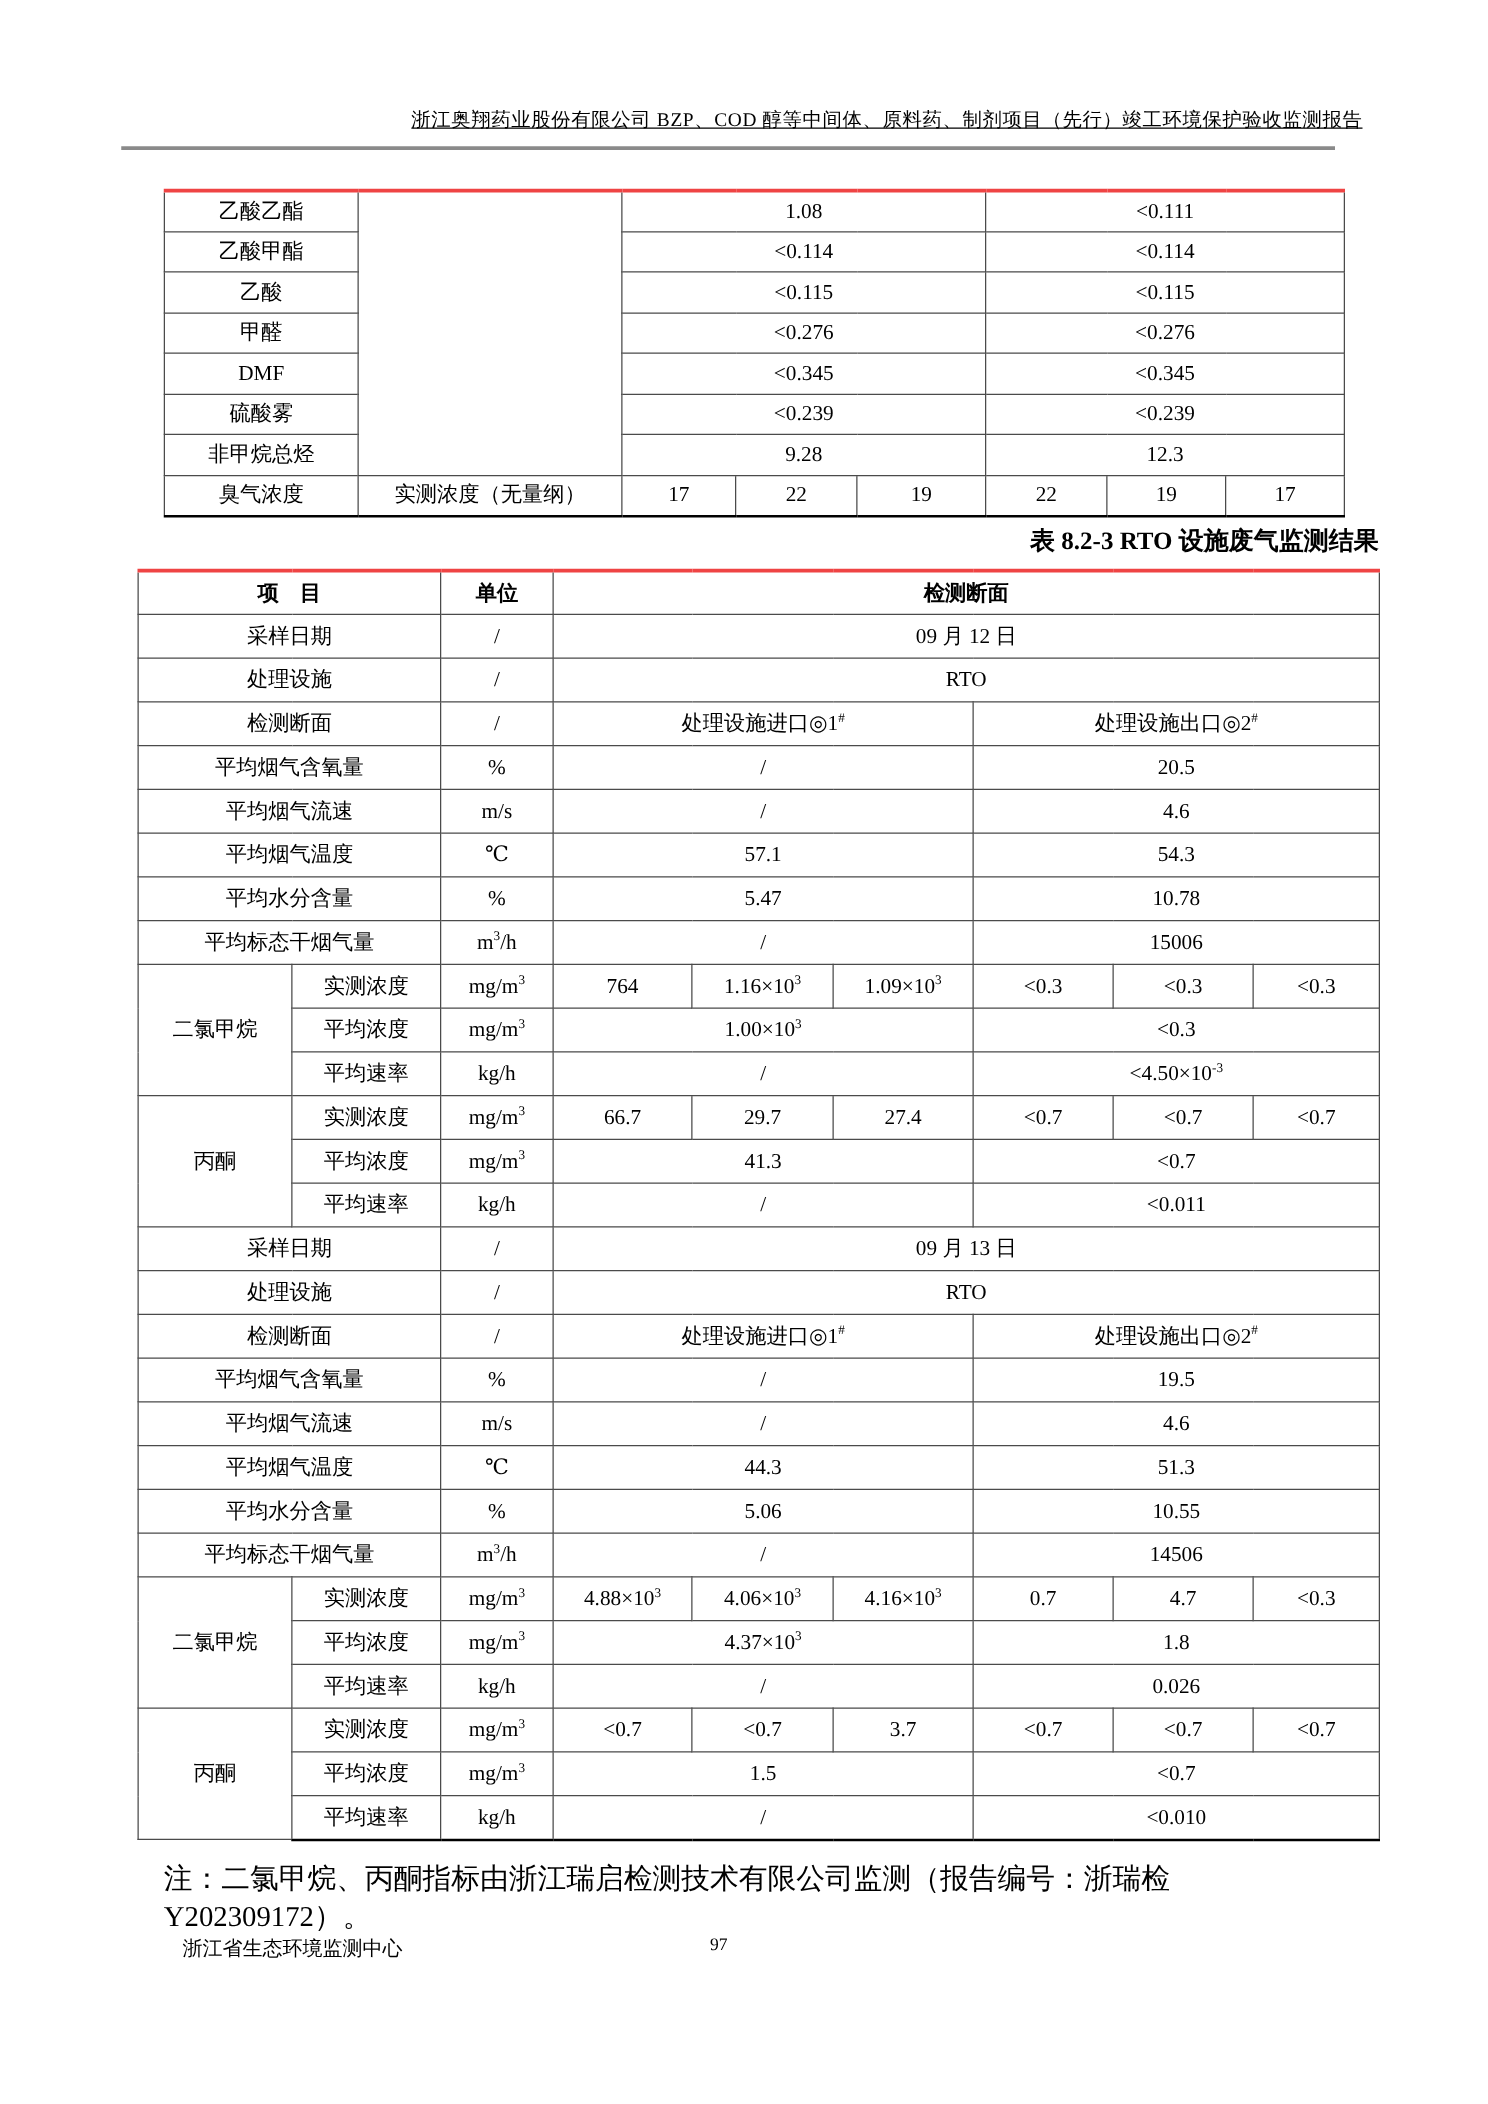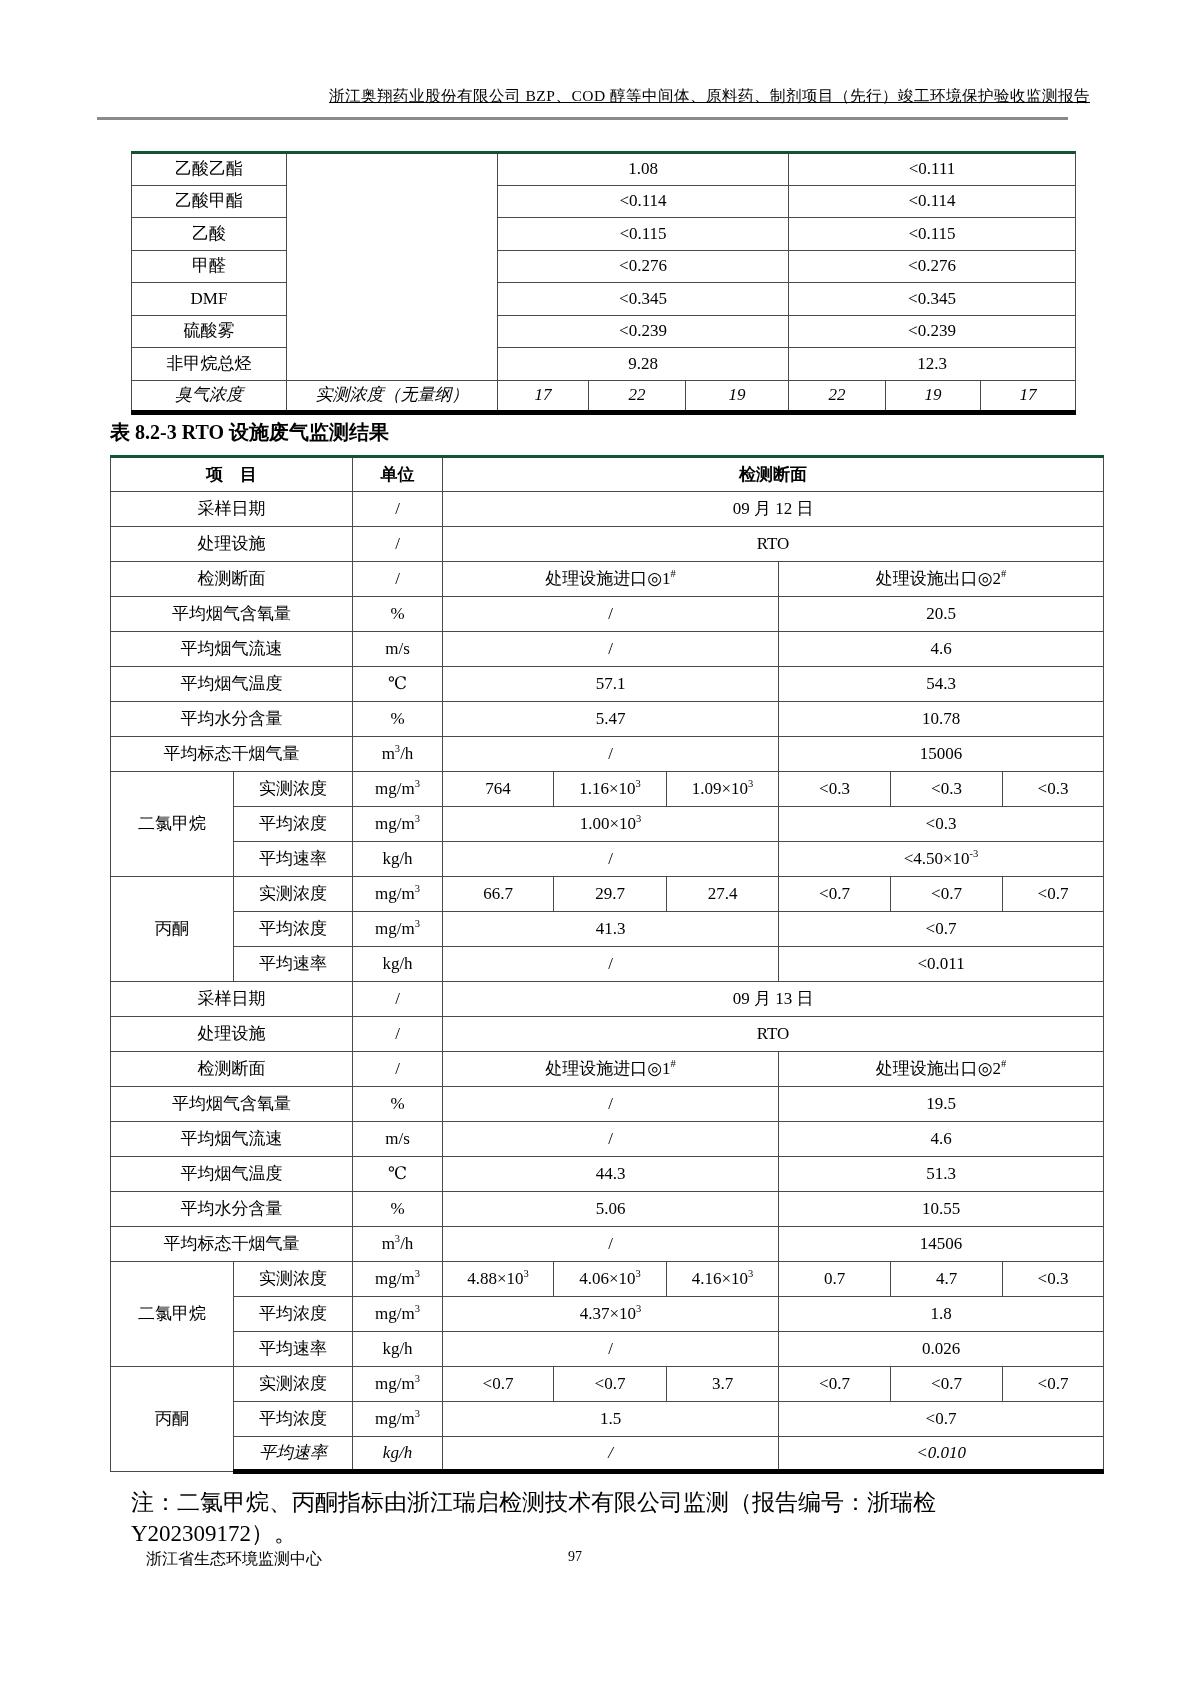--- a/index.html
+++ b/index.html
@@ -8,26 +8,26 @@
     font-family:"Liberation Serif","DejaVu Serif",serif;color:#000;overflow:hidden;
   }
   .abs{position:absolute;}
   .page-header{top:86px;left:100px;width:990px;text-align:right;font-size:15.5px;letter-spacing:0.5px;white-space:nowrap;text-decoration:underline;}
   .header-rule{top:117px;left:97px;width:971px;height:3px;background:#8a8a8a;}
   .tbl{border-collapse:collapse;table-layout:fixed;}
   .tbl td{
     border:1px solid #4a4a4a;text-align:center;vertical-align:middle;
     font-size:17px;line-height:1.15;padding:0 2px;overflow:hidden;
   }
-  .tbl tr:first-child td{border-top:3px solid #14532d;}
-  .tbl tr:last-child td{border-bottom:5px solid #000000;font-style:italic;}
+  .tbl tr:first-child td{border-top:3px solid #ef4444;}
+  .tbl tr:last-child td{border-bottom:2px solid #000000;}
   .tbl td.th{font-weight:bold;}
   #table1-wrap{top:151px;left:131px;}
   #table1 tr{height:32.5px;}
-  #table2-title{top:419px;left:110px;width:993px;text-align:left;font-weight:bold;font-size:20px;}
+  #table2-title{top:419px;left:110px;width:993px;text-align:right;font-weight:bold;font-size:20px;}
   #table2-wrap{top:455px;left:110px;}
   #table2 tr{height:35px;}
   sup{font-size:0.62em;vertical-align:super;line-height:0;}
   .note{top:1487px;left:131px;width:960px;font-size:23px;}
   .footer-org{top:1549px;left:146px;font-size:16px;}
   .footer-page{top:1549px;left:475px;width:200px;text-align:center;font-size:14px;}
 </style>
 </head>
 <body>
 

